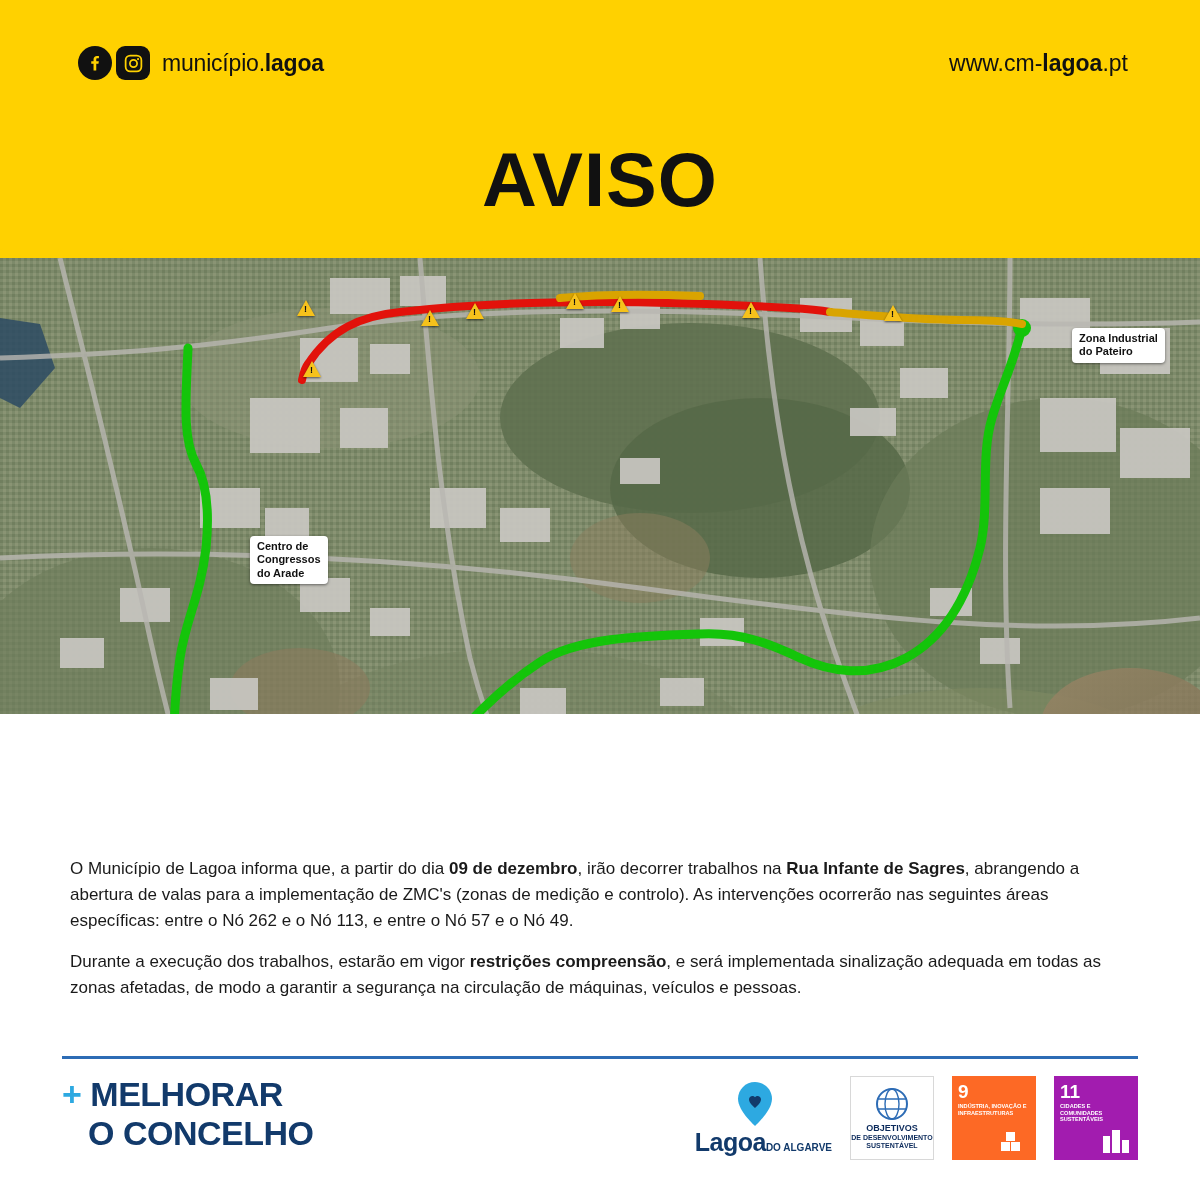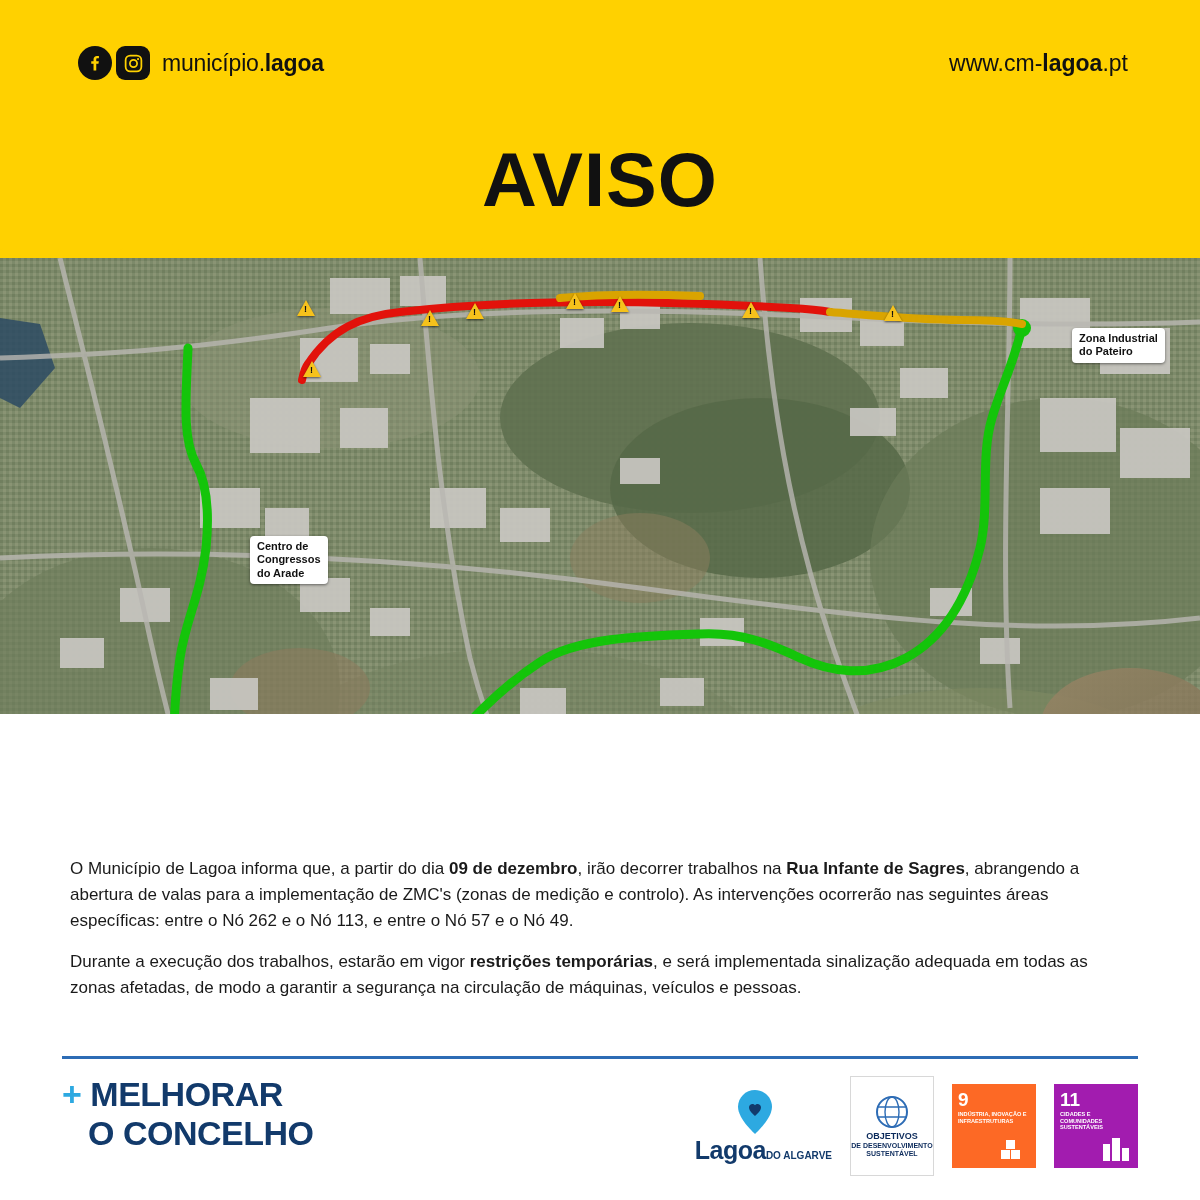--- a/index.html
+++ b/index.html
@@ -99,21 +99,21 @@
   .sl-blue { color:#2DA9E1; }
   .plus { color:#2DA9E1; }
   .plus-b { color:#2DA9E1; }
 
   .logos { position:absolute; right:62px; top:16px; display:flex; align-items:center; gap:18px; }
   .lagoa-logo { text-align:center; }
   .pin { width:40px; height:48px; margin:0 auto; position:relative; }
   .lagoa-word { font-size:25px; font-weight:bold; color:#123A6B; letter-spacing:-0.5px;margin-left:16px; }
   .lagoa-word .sm { font-size:10px; font-weight:bold; letter-spacing:0; }
   .ods-box {
-    width:84px; height:100px; background:#fff; border:1px solid #d8d8d8;
+    width:84px; height:84px; background:#fff; border:1px solid #d8d8d8;
     display:flex; flex-direction:column; align-items:center; justify-content:center; gap:2px;
   }
   .ods-txt { font-size:7px; font-weight:bold; color:#0b2a5b; text-align:center; line-height:1.1; }
   .sdg {
     width:84px; height:84px; color:#fff; padding:6px; position:relative;
   }
   .sdg-num { font-size:19px; font-weight:bold; line-height:1; }
   .sdg-title { font-size:5.6px; font-weight:bold; line-height:1.18; margin-top:2px; text-transform:uppercase; }
   .sdg-ico { position:absolute; right:6px; bottom:6px; }
 </style>
@@ -267,21 +267,21 @@
 do Arade</div>
     <div class="map-label" style="left:784px;  top:460px;">Estádio Municipal
 da Bela Vista</div>
   </div>
 
   <div class="body">
     <p>
       <span>O Município de Lagoa informa que, a partir do dia </span><b>09 de dezembro</b><span>, irão decorrer trabalhos na </span><b>Rua Infante de Sagres</b><span>, abrangendo a abertura de valas para a implementação de ZMC's (zonas de medição e controlo). As intervenções ocorrerão nas seguintes áreas específicas: entre o Nó 262 e o Nó 113, e entre o Nó 57 e o Nó 49.</span>
     </p>
     <p>
-      <span>Durante a execução dos trabalhos, estarão em vigor </span><b>restrições temporárias</b><span>, e será implementada sinalização adequada em todas as zonas afetadas, de modo a garantir a segurança na circulação de máquinas, veículos e pessoas.</span>
+      <span>Durante a execução dos trabalhos, estarão em vigor </span><b>restrições compreensão</b><span>, e será implementada sinalização adequada em todas as zonas afetadas, de modo a garantir a segurança na circulação de máquinas, veículos e pessoas.</span>
     </p>
   </div>
 
   <div class="rule"></div>
   <div class="footer">
 
     <div class="slogans">
       <div class="slogan sl-dark">
         <span class="plus">+</span>
         <span>MELHORAR</span><br>

